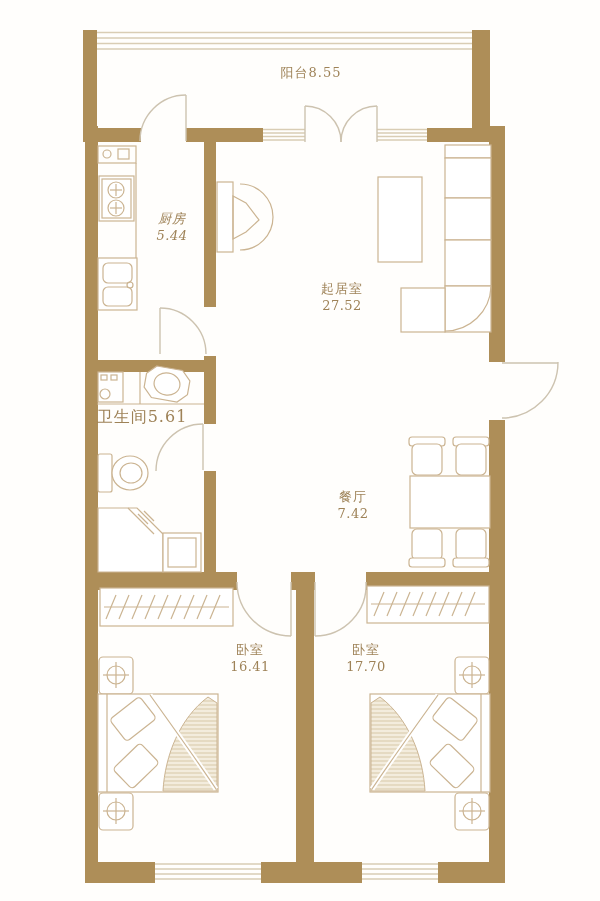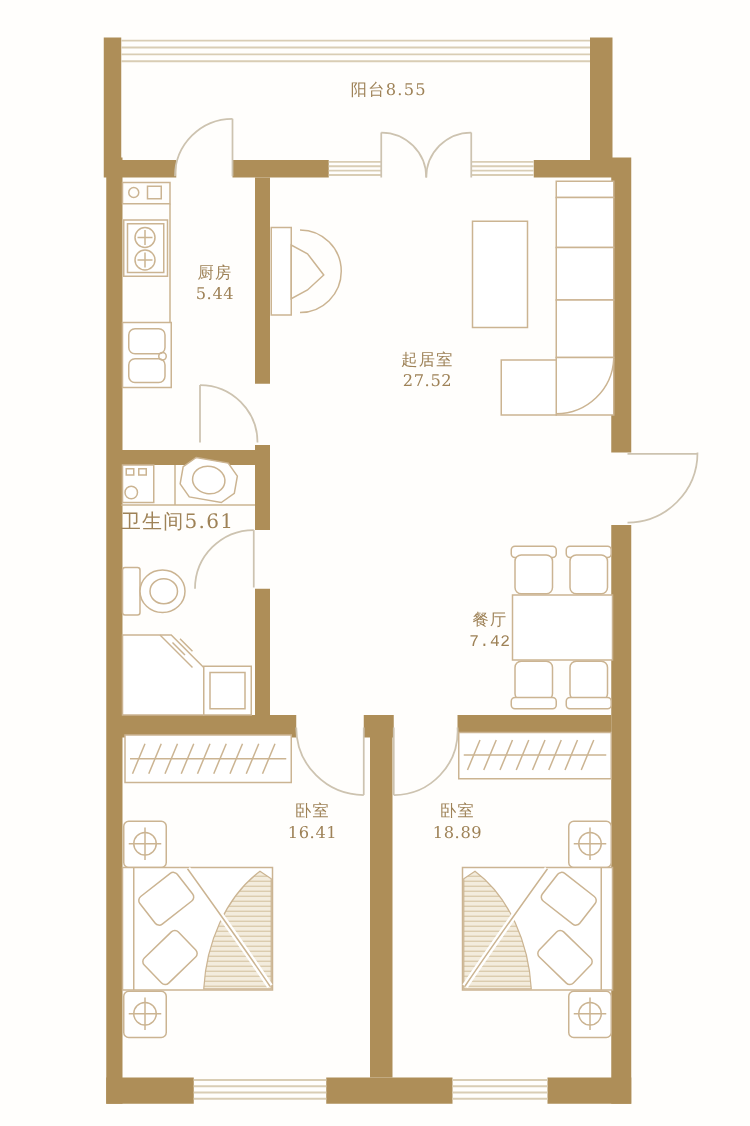--- a/index.html
+++ b/index.html
@@ -274,41 +274,41 @@
     <circle class="furn" cx="472" cy="811" r="9"></circle>
     <line class="furn" x1="472" y1="798" x2="472" y2="824"></line>
     <line class="furn" x1="459" y1="811" x2="485" y2="811"></line>
   </g>
 </svg>
 
 <div class="label" style="left:311px;top:64px;">
   <span>阳台8.55</span>
 </div>
 
-<div class="label" style="left:172px;top:210px;">
+<div class="label" style="left:172px;top:210px;font-style:italic;">
   <div>厨房</div>
   <div class="num">5.44</div>
 </div>
 
 <div class="label" style="left:326px;top:280px;margin-left:16px;">
   <div>起居室</div>
   <div class="num">27.52</div>
 </div>
 
 <div class="label" style="left:142px;top:408px;font-size:16px;">
   <span>卫生间5.61</span>
 </div>
 
-<div class="label" style="left:392px;top:488px;font-family:Liberation Mono, monospace;">
+<div class="label" style="left:353px;top:488px;">
   <div>餐厅</div>
   <div class="num">7.42</div>
 </div>
 
 <div class="label" style="left:250px;top:641px;">
   <div>卧室</div>
   <div class="num">16.41</div>
 </div>
 
 <div class="label" style="left:366px;top:641px;">
   <div>卧室</div>
-  <div class="num">18.89</div>
+  <div class="num">17.70</div>
 </div>
 </div>
 
 </body></html>

